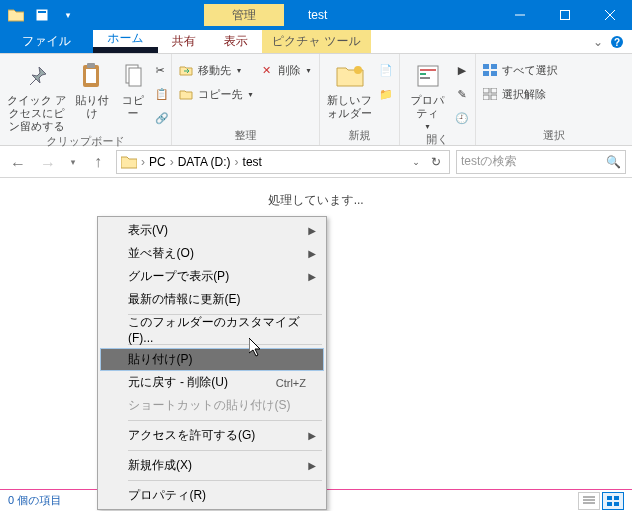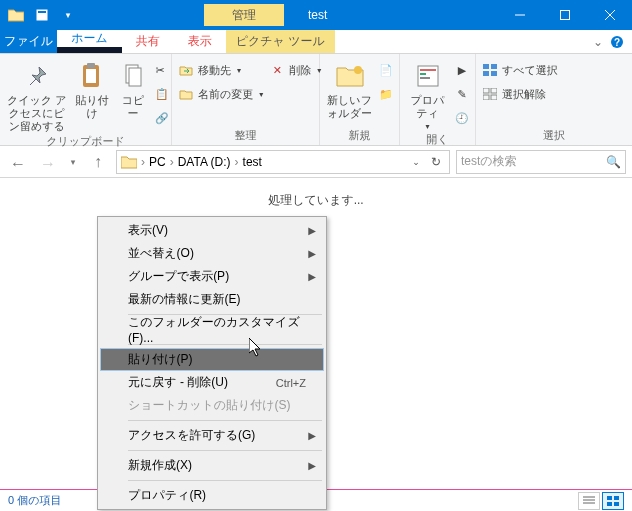--- a/index.html
+++ b/index.html
@@ -10,22 +10,22 @@
 .titlebar .qat { display: flex; align-items: center; padding: 0 4px; gap: 2px; }
 .titlebar .qat .qbtn { width: 24px; height: 22px; display: flex; align-items: center; justify-content: center; }
 .titlebar .title-tab { background: #f8e287; color: #555; height: 22px; padding: 0 28px; display: flex; align-items: center; margin-left: 120px; font-size: 12px; }
 .titlebar .wtitle { margin-left: 24px; }
 .titlebar .spacer { flex: 1; }
 .titlebar .winbtns { display: flex; }
 .titlebar .winbtns .wb { width: 45px; height: 30px; display: flex; align-items: center; justify-content: center; }
 
 
 .tabrow { height: 24px; background: #fff; display: flex; border-bottom: 1px solid #d6d6d6; font-size: 12px; }
-.tabrow .filetab { background: #0078d7; color: #fff; padding: 0 4px; display: flex; align-items: center; }
-.tabrow .tab { padding: 0 14px; display: flex; align-items: center; color: #ef4444; }
+.tabrow .filetab { background: #0078d7; color: #fff; padding: 0 22px; display: flex; align-items: center; }
+.tabrow .tab { padding: 0 14px; display: flex; align-items: center; color: #7f1d1d; }
 .tabrow .tab.active { border-bottom: 6px solid #0f172a; color: #0078d7; }
 .tabrow .ctxtab { background: #f8e287; color: #555; padding: 0 10px; display: flex; align-items: center; }
 .tabrow .rspace { flex: 1; }
 .tabrow .help { width: 24px; display: flex; align-items: center; justify-content: center; color: #0078d7; padding-right: 6px; }
 .tabrow .caret { width: 20px; display: flex; align-items: center; justify-content: center; color: #777; }
 
 
 .ribbon { height: 92px; background: #f5f6f7; border-bottom: 1px solid #d6d6d6; display: flex; font-size: 11px; color: #444; }
 .rgroup { border-right: 1px solid #e1e1e1; padding: 2px 6px 0 6px; display: flex; flex-direction: column; }
 .rgroup .grow { flex: 1; display: flex; align-items: flex-start; gap: 6px; }
@@ -185,21 +185,21 @@
             </div>
           <span>移動先</span>
             <span style="font-size:8px;margin-left:2px;">▾</span>
         </div>
         <div class="smallbtn">
           <div class="ic">
               <svg width="14" height="14">
                 <path d="M1 4h5l1 1h6v7H1z" fill="#ffe9a6" stroke="#c9a64d"></path>
               </svg>
             </div>
-          <span>名前の変更</span>
+          <span>コピー先</span>
             <span style="font-size:8px;margin-left:2px;">▾</span>
         </div>
       </div>
       <div class="smalllist">
         <div class="smallbtn">
           <div class="ic" style="color:#c33;">✕</div>
           <span>削除</span>
             <span style="font-size:8px;margin-left:2px;">▾</span>
         </div>
       </div>

